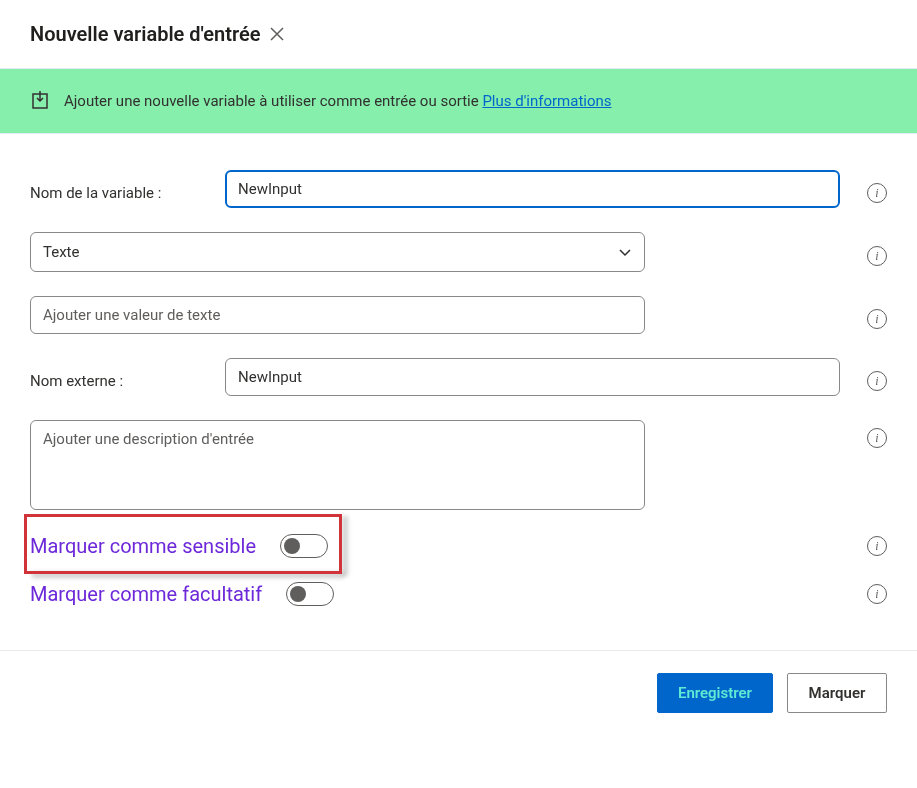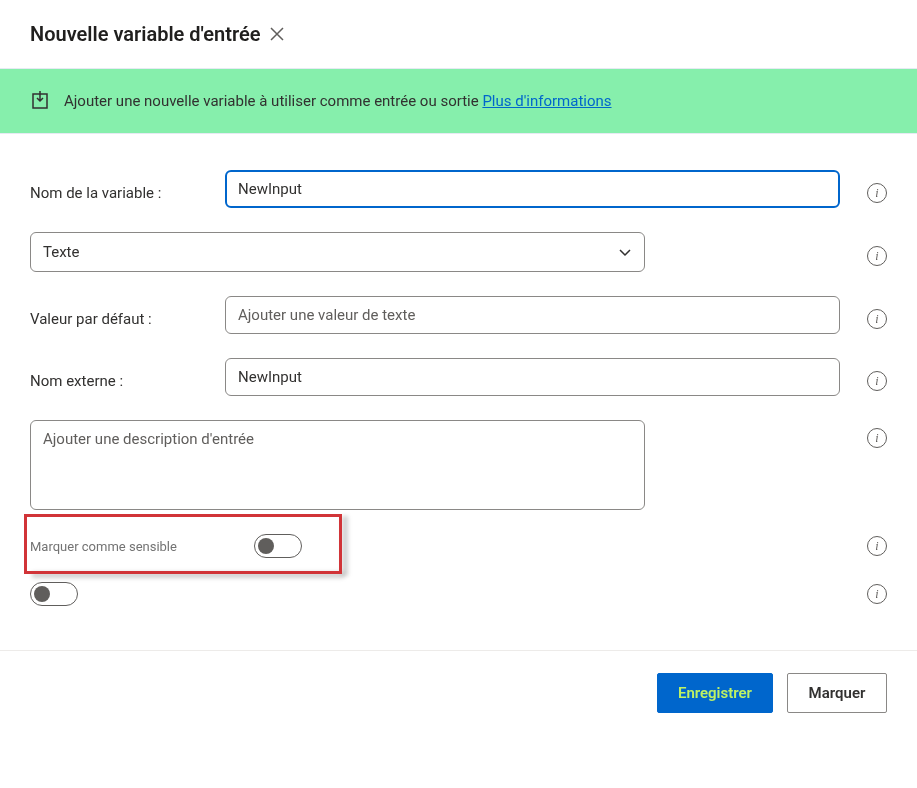--- a/index.html
+++ b/index.html
@@ -123,24 +123,25 @@
     cursor:pointer;
   }
 
   .toggle-row {
     display:flex;
     align-items:center;
     margin-bottom:24px;
     position:relative;
   }
   .toggle-row .toggle-label {
-    font-size:13px;
-    color:#737373;
+    font-size:20px;
+    color:#6d28d9;
     margin-right: 24px;
     min-width: 200px;
+    text-align: center;
   }
   .toggle {
     width:48px; height:24px;
     border:1px solid #605e5c;
     border-radius:12px;
     background:#fff;
     position:relative;
     cursor:pointer;
   }
   .toggle .knob {
@@ -178,21 +179,21 @@
     padding: 0 20px;
     font-size:15px;
     border-radius:2px;
     cursor:pointer;
     display:flex; align-items:center; justify-content:center;
     font-weight:600;
   }
   .btn-primary {
     background:#0066cc;
     border:1px solid #0066cc;
-    color:#bef264;
+    color:#5eead4;
   }
   .btn-secondary {
     background:#fff;
     border:1px solid #8a8886;
     color:#323130;
   }
 </style>
 </head>
 <body>
 
@@ -239,21 +240,20 @@
             <path d="M2 5 L7 10 L12 5"></path>
           </svg>
         </div>
       </div>
       <div class="info-col">
           <div class="info-icon">i</div>
         </div>
     </div>
 
     <div class="row center">
-      <div class="label-col">Valeur par défaut :</div>
       <div class="field-col">
         <input class="input-text" placeholder="Ajouter une valeur de texte" style="">
       </div>
       <div class="info-col">
           <div class="info-icon">i</div>
         </div>
     </div>
 
     <div class="row center">
       <div class="label-col">Nom externe :</div>
@@ -285,20 +285,21 @@
           <div class="knob"></div>
         </div>
         <div class="spacer"></div>
         <div class="info-col">
             <div class="info-icon">i</div>
           </div>
       </div>
     </div>
 
     <div class="toggle-row" style="margin-top:24px;">
+      <span class="toggle-label">Marquer comme facultatif</span>
       <div class="toggle">
         <div class="knob"></div>
       </div>
       <div class="spacer"></div>
       <div class="info-col">
           <div class="info-icon">i</div>
         </div>
     </div>
 
   </div>

